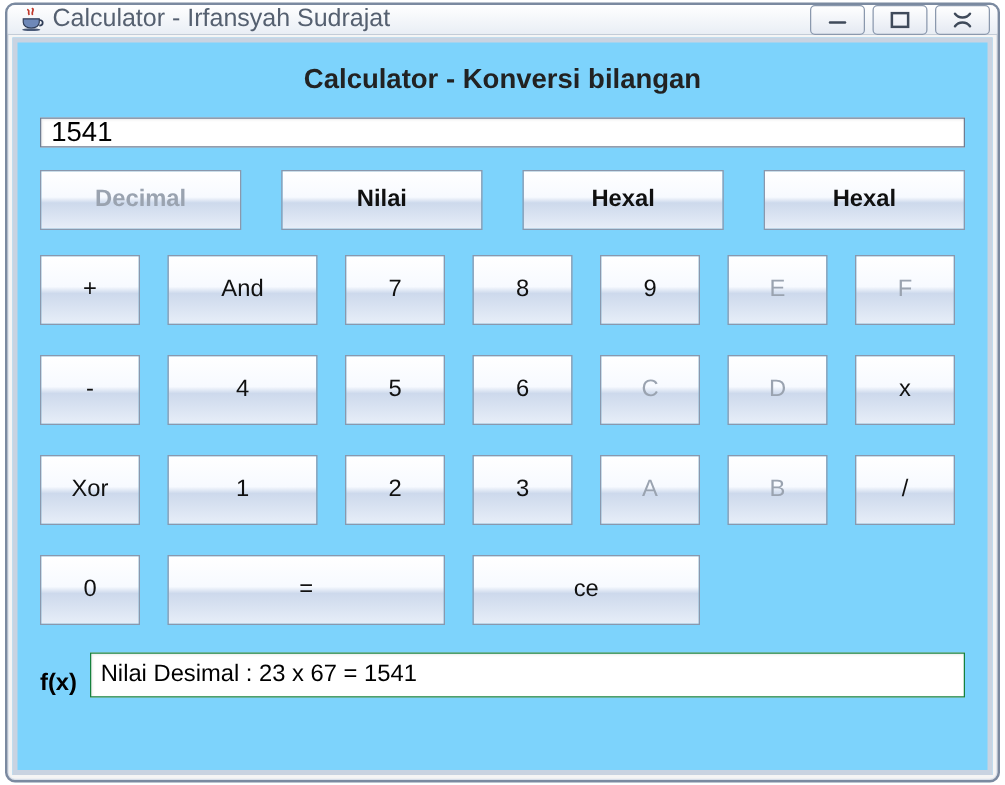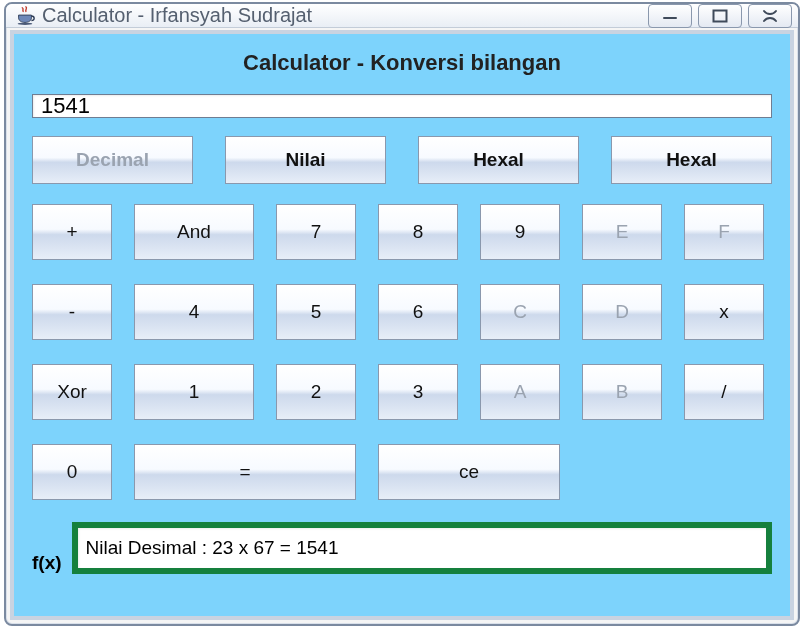--- a/index.html
+++ b/index.html
@@ -108,22 +108,22 @@
   .span2 { grid-column: span 2; }
   .footer {
     display: flex;
     align-items: flex-end;
     margin-top: 22px;
     gap: 10px;
   }
   .fx-label { font-weight: bold; font-size: 19px; }
   .fx-output {
     flex: 1;
-    height: 52px;
-    border: 6px solid #15803d;
+    height: 36px;
+    border: 1px solid #15803d;
     background: #fff;
     font-size: 19px;
     padding: 4px 8px;
     box-shadow: inset 1px 1px 2px rgba(0,0,0,0.08);
   }
 </style>
 </head>
 <body>
 
 <div class="window">

